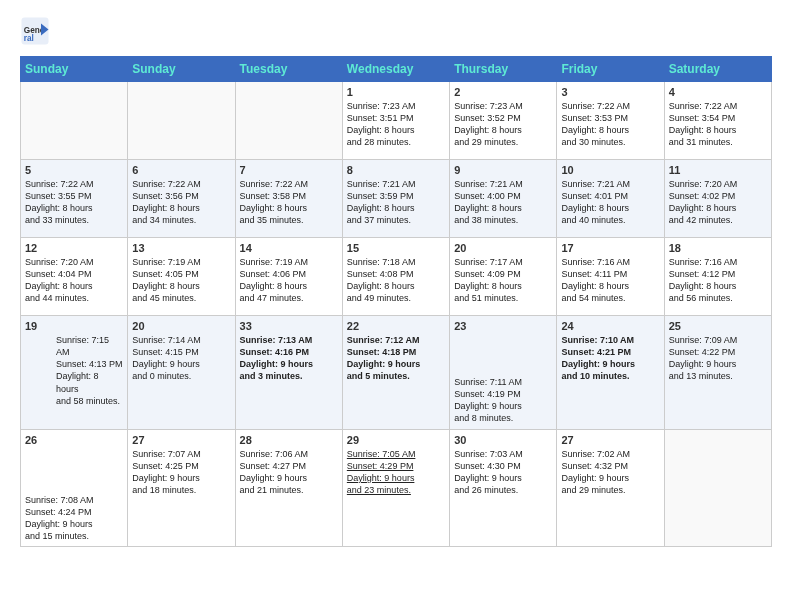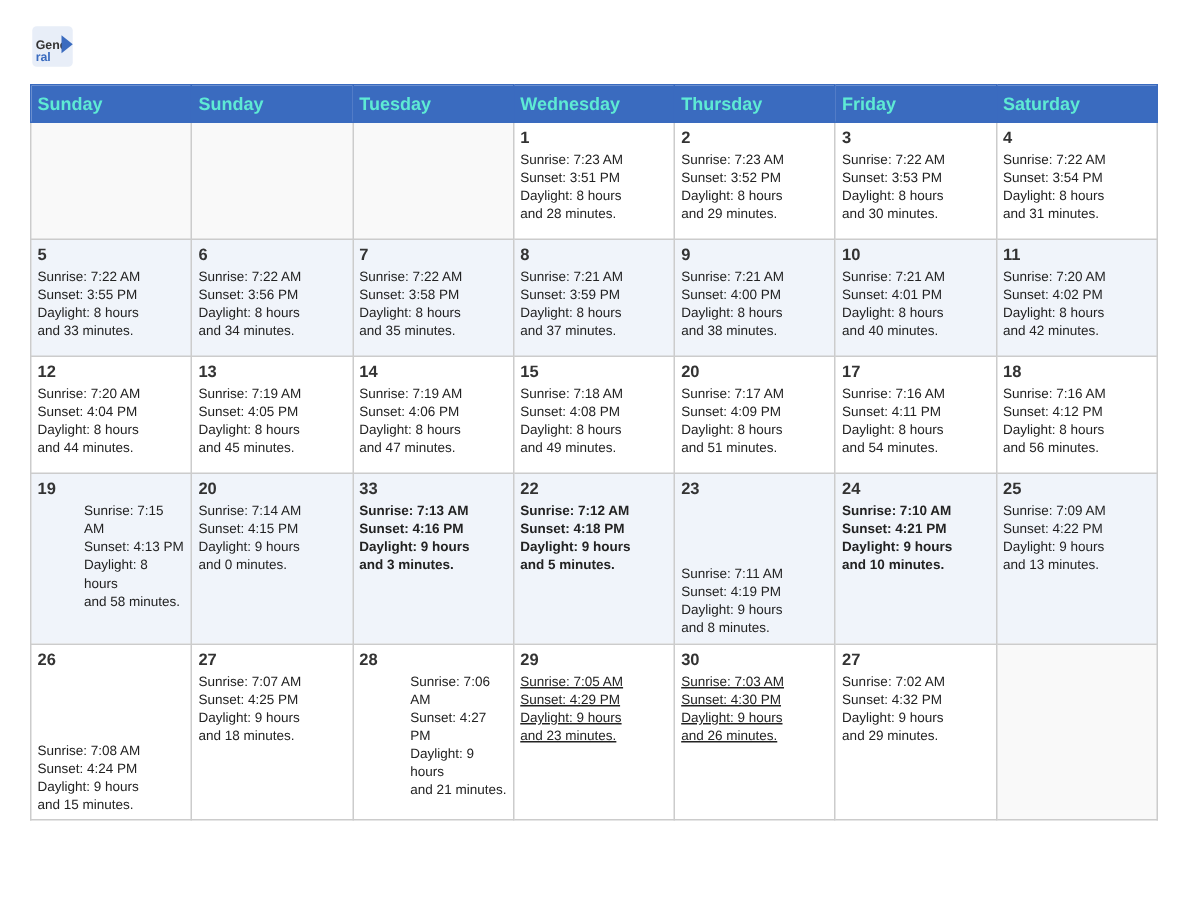--- a/index.html
+++ b/index.html
@@ -328,35 +328,35 @@
           </td>
           <td>
             <div class="day-number">27</div>
             <div class="day-info" style="white-space: pre-line;">Sunrise: 7:07 AM
 Sunset: 4:25 PM
 Daylight: 9 hours
 and 18 minutes.</div>
           </td>
           <td>
             <div class="day-number">28</div>
-            <div class="day-info" style="white-space: pre-line; margin-left: 34px;">Sunrise: 7:06 AM
+            <div class="day-info" style="white-space: pre-line;">Sunrise: 7:06 AM
 Sunset: 4:27 PM
 Daylight: 9 hours
 and 21 minutes.</div>
           </td>
           <td>
             <div class="day-number">29</div>
             <div class="day-info" style="white-space: pre-line; text-decoration: underline;">Sunrise: 7:05 AM
 Sunset: 4:29 PM
 Daylight: 9 hours
 and 23 minutes.</div>
           </td>
           <td>
             <div class="day-number">30</div>
-            <div class="day-info" style="white-space: pre-line; text-decoration: underline;">Sunrise: 7:03 AM
+            <div class="day-info" style="white-space: pre-line;">Sunrise: 7:03 AM
 Sunset: 4:30 PM
 Daylight: 9 hours
 and 26 minutes.</div>
           </td>
           <td>
             <div class="day-number">27</div>
             <div class="day-info" style="white-space: pre-line;">Sunrise: 7:02 AM
 Sunset: 4:32 PM
 Daylight: 9 hours
 and 29 minutes.</div>

